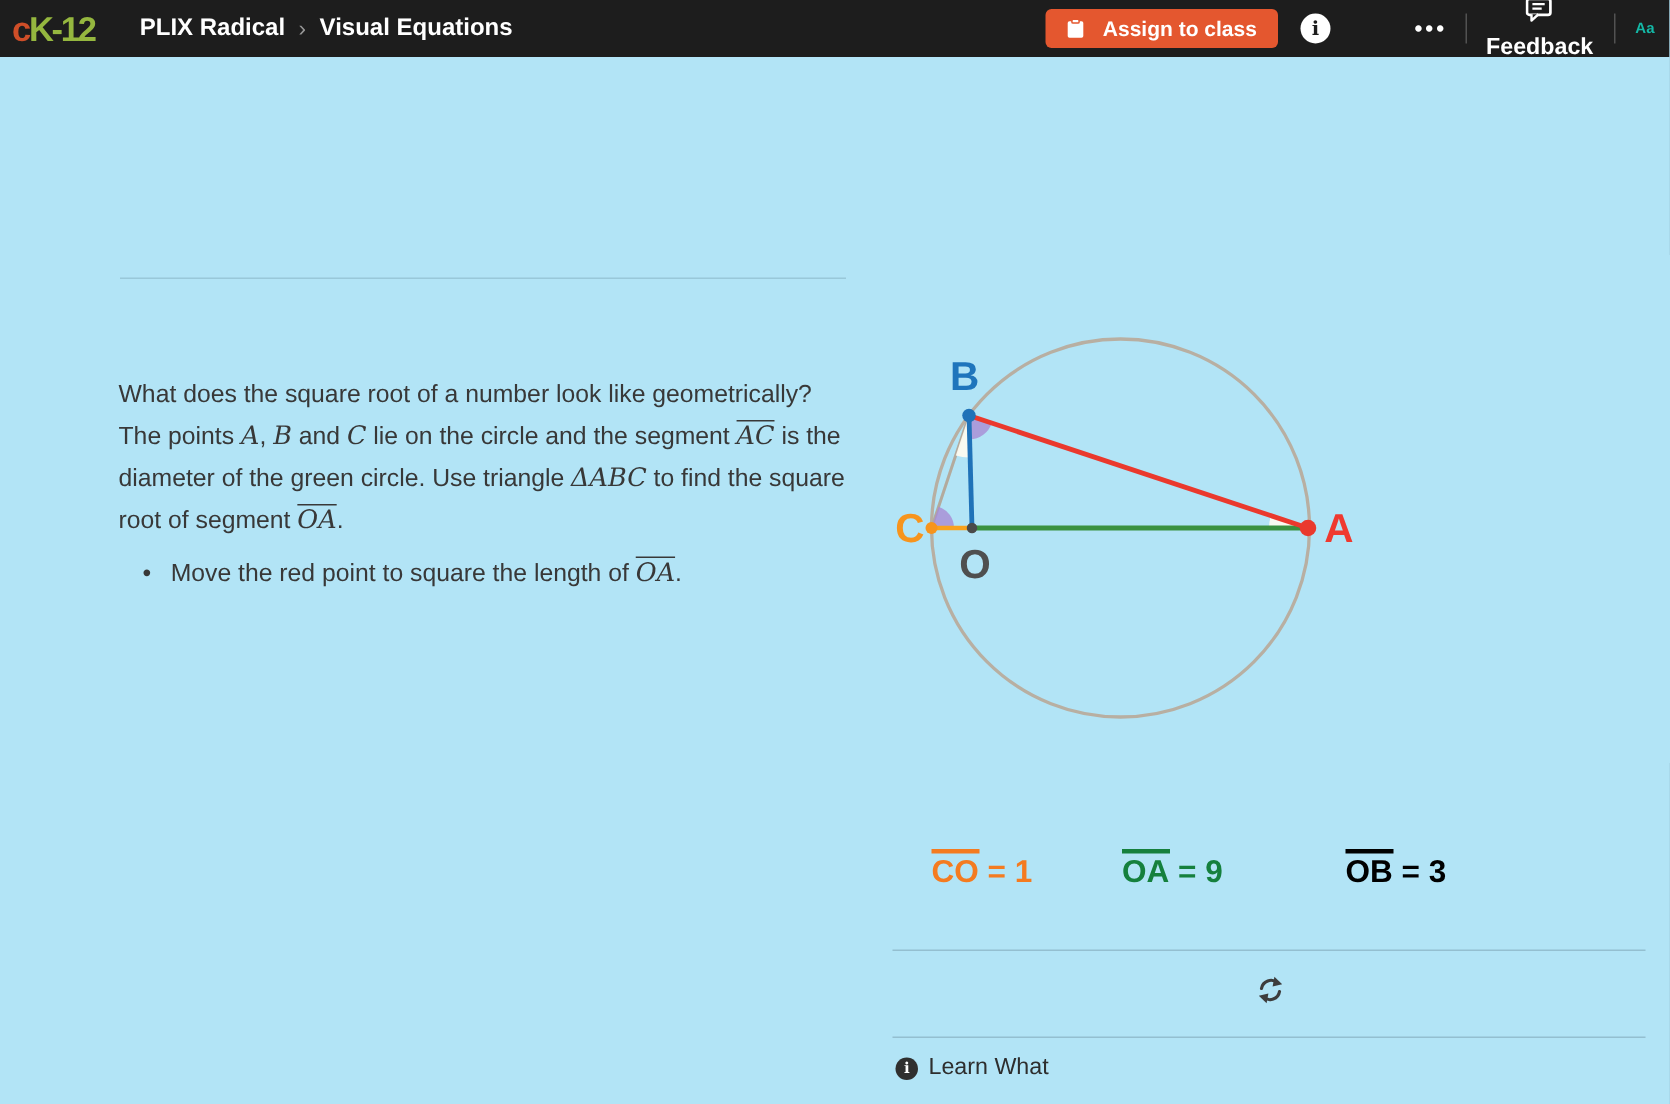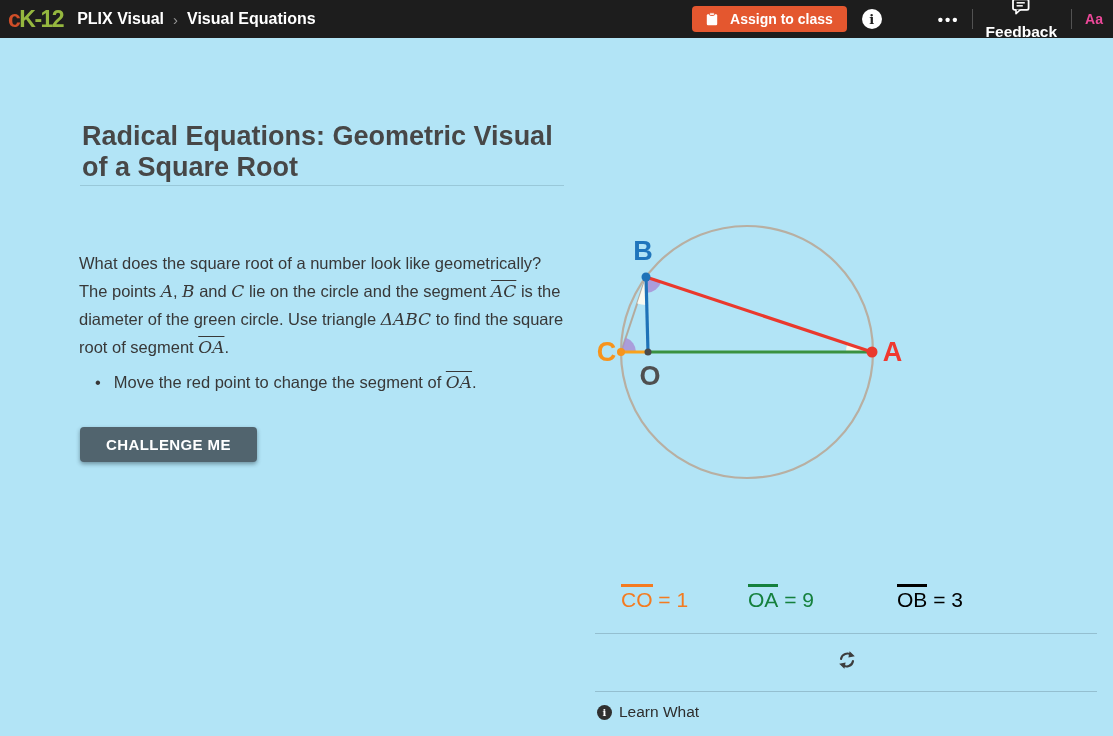--- a/index.html
+++ b/index.html
@@ -7,42 +7,42 @@
   .page {
     position: relative; width: 1113px; height: 736px; overflow: hidden;
     background: #b2e4f6; font-family: "Liberation Sans", sans-serif;
   }
 
   
   .header {
     position: absolute; top: 0; left: 0; right: 0; height: 38px;
     background: #1d1d1d; display: flex; align-items: center; padding: 0 10px 0 8px;
   }
-  .logo { font-weight: 700; font-size: 23px; letter-spacing: -1.5px; margin-right: 14px; line-height: 1; cursor: pointer; text-align: center; }
+  .logo { font-weight: 700; font-size: 23px; letter-spacing: -1.5px; margin-right: 30px; line-height: 1; cursor: pointer; text-align: center; }
   .logo-c { color: #cf4e28; }
   .logo-k { color: #95b73f; }
   .crumb { color: #fff; font-weight: 700; font-size: 16px; white-space: nowrap; }
   .crumb.link { cursor: pointer; }
   .sep { color: #979797; margin: 0 9px; font-size: 15px; font-weight: 400; }
   .hspacer { flex: 1; }
   .assign-btn {
     display: flex; align-items: center; gap: 12px; background: #e4572f; color: #fff;
     font-weight: 700; font-size: 14px; padding: 0 14px; height: 26px; border-radius: 4px;
     margin-right: 15px; cursor: pointer; border: none;
   }
   .info-badge {
     width: 20px; height: 20px; border-radius: 50%; background: #fff; color: #1d1d1d;
     display: flex; align-items: center; justify-content: center;
     font-weight: 700; font-size: 13px; font-family: "DejaVu Serif", serif;
     margin-right: 56px; cursor: pointer;
   }
   .dots { color: #fff; font-size: 15px; letter-spacing: 2px; margin-right: 12px; cursor: pointer; font-weight: 700; }
   .vdiv { width: 1px; height: 20px; background: #525252; margin-right: 13px; }
   .feedback { display: flex; align-items: center; gap: 8px; color: #fff; font-weight: 700; font-size: 15.5px; margin-right: 14px; cursor: pointer; flex-direction: column; }
-  .aa { color: #ec4899; font-weight: 700; font-size: 14px; cursor: pointer; }
+  .aa { color: #14b8a6; font-weight: 700; font-size: 10px; cursor: pointer; }
 
   
   .title {
     position: absolute; left: 82px; top: 103px; width: 500px;
     font-size: 27px; font-weight: 700; color: #474747; line-height: 31px;
   }
   .title-divider { position: absolute; left: 80px; top: 185px; width: 484px; height: 1px; background: rgba(40, 70, 90, 0.18); }
   .intro {
     position: absolute; left: 79px; top: 232px; width: 492px;
     font-size: 16.5px; color: #383838; line-height: 28px;
@@ -57,21 +57,21 @@
     position: absolute; left: 80px; top: 427px; width: 177px; height: 35px;
     background: #51646e; color: #fff; font-weight: 700; font-size: 15px; letter-spacing: 0.4px;
     display: flex; align-items: center; justify-content: center; border-radius: 4px;
     box-shadow: 0 2px 4px rgba(25, 45, 55, 0.45); cursor: pointer; border: none;
   }
 
   
   .figure-svg { position: absolute; left: 595px; top: 215px; }
   .figure-svg text { font-family: "Liberation Sans", sans-serif; font-weight: 600; }
 
-  .measure { position: absolute; top: 584px; font-size: 21px; font-weight: 400; white-space: nowrap; }
+  .measure { position: absolute; top: 566px; font-size: 21px; font-weight: 700; white-space: nowrap; }
   .m0 { left: 621px; color: #f47b20; }
   .m1 { left: 748px; color: #15803d; }
   .m2 { left: 897px; color: #000000; text-align: center; }
   .seg { display: inline-block; border-top: 3px solid currentColor; padding-top: 1px; line-height: 1.15; }
 
   .rdiv { position: absolute; left: 595px; width: 502px; height: 1px; background: rgba(40, 60, 75, 0.22); }
   .rdiv1 { top: 633px; }
   .rdiv2 { top: 691px; }
   .refresh { position: absolute; left: 837px; top: 650px; width: 20px; height: 20px; cursor: pointer; }
   .learn-more {
@@ -84,21 +84,21 @@
     font-family: "DejaVu Serif", serif;
   }
 </style>
 </head>
 <body>
 
 <div class="page">
 
   <div class="header">
     <span class="logo"><span class="logo-c">c</span><span class="logo-k">K-12</span></span>
-    <span class="crumb link">PLIX Visual</span>
+    <span class="crumb link">PLIX Radical</span>
     <span class="crumb sep">›</span>
     <span class="crumb">Visual Equations</span>
     <span class="hspacer"></span>
 
     <button class="assign-btn">
       <svg width="12" height="14" viewBox="0 0 12 14">
         <rect x="0.8" y="2.2" width="10.4" height="11" rx="1.2" fill="#ffffff"></rect>
         <rect x="3.6" y="0.8" width="4.8" height="2.6" rx="0.8" fill="#ffffff" stroke="#e4572f" stroke-width="1"></rect>
       </svg>
       <span>Assign to class</span>
@@ -117,33 +117,30 @@
         <line x1="4.6" y1="4.8" x2="12.8" y2="4.8" stroke="#ffffff" stroke-width="1.5"></line>
         <line x1="4.6" y1="7.8" x2="10.8" y2="7.8" stroke="#ffffff" stroke-width="1.5"></line>
       </svg>
       <span>Feedback</span>
     </span>
 
     <span class="vdiv"></span>
     <span class="aa">Aa</span>
   </div>
 
-  <h1 class="title"><span>Radical Equations: Geometric Visual</span><br>
-    <span>of a Square Root</span></h1>
 
   <div class="title-divider"></div>
 
   <p class="intro"><span>What does the square root of a number look like geometrically? The points </span><span class="math">A</span><span>, </span><span class="math">B</span><span> and </span><span class="math">C</span><span> lie on the circle and the segment </span><span class="math ovl">AC</span><span> is the diameter of the green circle. Use triangle </span><span class="math">ΔABC</span><span> to find the square root of segment </span><span class="math ovl">OA</span><span>.</span></p>
 
   <div class="bullet">
     <span>•</span>
-    <span><span>Move the red point to change the segment of </span><span class="math ovl">OA</span><span>.</span></span>
+    <span><span>Move the red point to square the length of </span><span class="math ovl">OA</span><span>.</span></span>
   </div>
 
-  <button class="challenge-btn">CHALLENGE ME</button>
 
   <svg class="figure-svg" width="330" height="280" viewBox="0 0 330 280">
 
     <circle cx="152" cy="137" r="126" fill="none" stroke="#b8afa2" stroke-width="2.2"></circle>
     <line x1="26" y1="137" x2="51" y2="62" stroke="#b3aa9d" stroke-width="2"></line>
 
     <path d="M51,62 L42.2,88.6 A28,28 0 0 0 51.7,90 Z" fill="#fdfbf0" opacity="0.95"></path>
     <path d="M51,62 L51.4,78 A16,16 0 0 0 66.2,67 Z" fill="#a78bd4" opacity="0.8"></path>
     <path d="M26,137 L41,137 A15,15 0 0 0 30.7,122.8 Z" fill="#a78bd4" opacity="0.8"></path>
     <path d="M277,137 L251,137 A26,26 0 0 1 252.3,128.8 Z" fill="#fdfbf0" opacity="0.95"></path>

